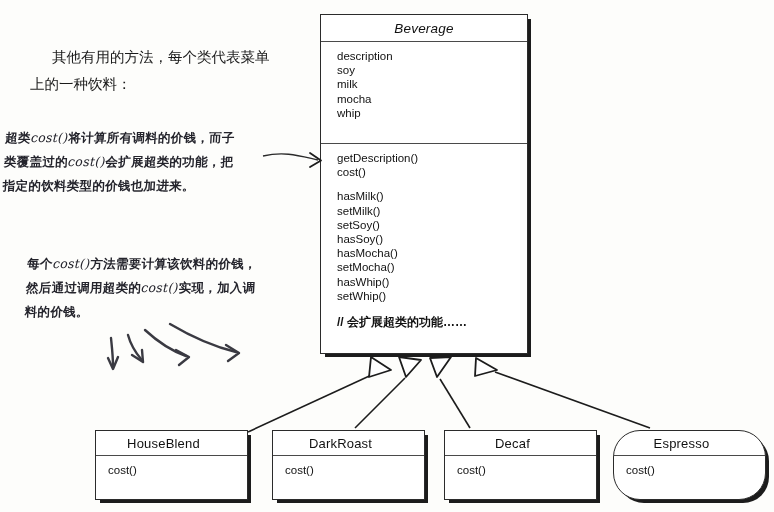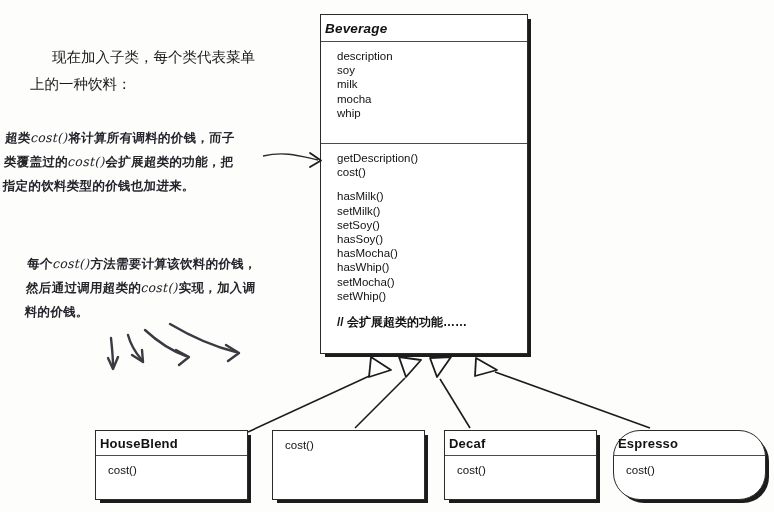--- a/index.html
+++ b/index.html
@@ -18,21 +18,22 @@
 
   
   .uml-box {
     position: absolute;
     background: #ffffff;
     border: 1.5px solid #2b2b2b;
     box-shadow: 4px 4px 0 -1px #1c1c1c;
     box-sizing: border-box;
   }
   .uml-title {
-    font-weight: bold;
+    text-align: center;
+    font-weight: normal;
     font-size: 13px;
     color: #111;
     letter-spacing: 0.2px;
     padding: 6px 4px 5px 4px;
     border-bottom: 1.5px solid #4a4a4a;
   }
   .uml-title.italic { font-style: italic; font-size: 13.5px; }
 
   .uml-section {
     padding: 7px 0 7px 16px;
@@ -101,21 +102,21 @@
     width: 774px; height: 512px;
     pointer-events: none;
   }
 </style>
 </head>
 <body>
 
 <div id="page">
 
   <div id="caption-intro">
-    <div class="l1">现在加入子类，每个类代表菜单</div>
+    <div class="l1">其他有用的方法，每个类代表菜单</div>
     <div>上的一种饮料：</div>
   </div>
 
   <div class="handnote" id="note-super">
     <div>
       <span>超类</span><span class="en">cost()</span><span>将计算所有调料的价钱，而子</span>
     </div>
     <div>
       <span>类覆盖过的</span><span class="en">cost()</span><span>会扩展超类的功能，把</span>
     </div>
@@ -145,36 +146,37 @@
 
     <div class="uml-section">
       <div>getDescription()</div>
       <div>cost()</div>
       <div class="spacer-row"></div>
       <div>hasMilk()</div>
       <div>setMilk()</div>
       <div>setSoy()</div>
       <div>hasSoy()</div>
       <div>hasMocha()</div>
+      <div>setMocha()</div>
       <div>hasWhip()</div>
-      <div>setMocha()</div>
       <div>setWhip()</div>
       <div class="spacer-row"></div>
       <div class="comment-row">// 会扩展超类的功能……</div>
     </div>
   </div>
 
   <div class="uml-box sub-box" id="box-houseblend">
     <div class="uml-title">HouseBlend</div>
     <div class="uml-section">
       <div>cost()</div>
     </div>
   </div>
 
   <div class="uml-box sub-box" id="box-darkroast">
+    <div class="uml-title">DarkRoast</div>
     <div class="uml-section">
       <div>cost()</div>
     </div>
   </div>
 
   <div class="uml-box sub-box" id="box-decaf">
     <div class="uml-title">Decaf</div>
     <div class="uml-section">
       <div>cost()</div>
     </div>

